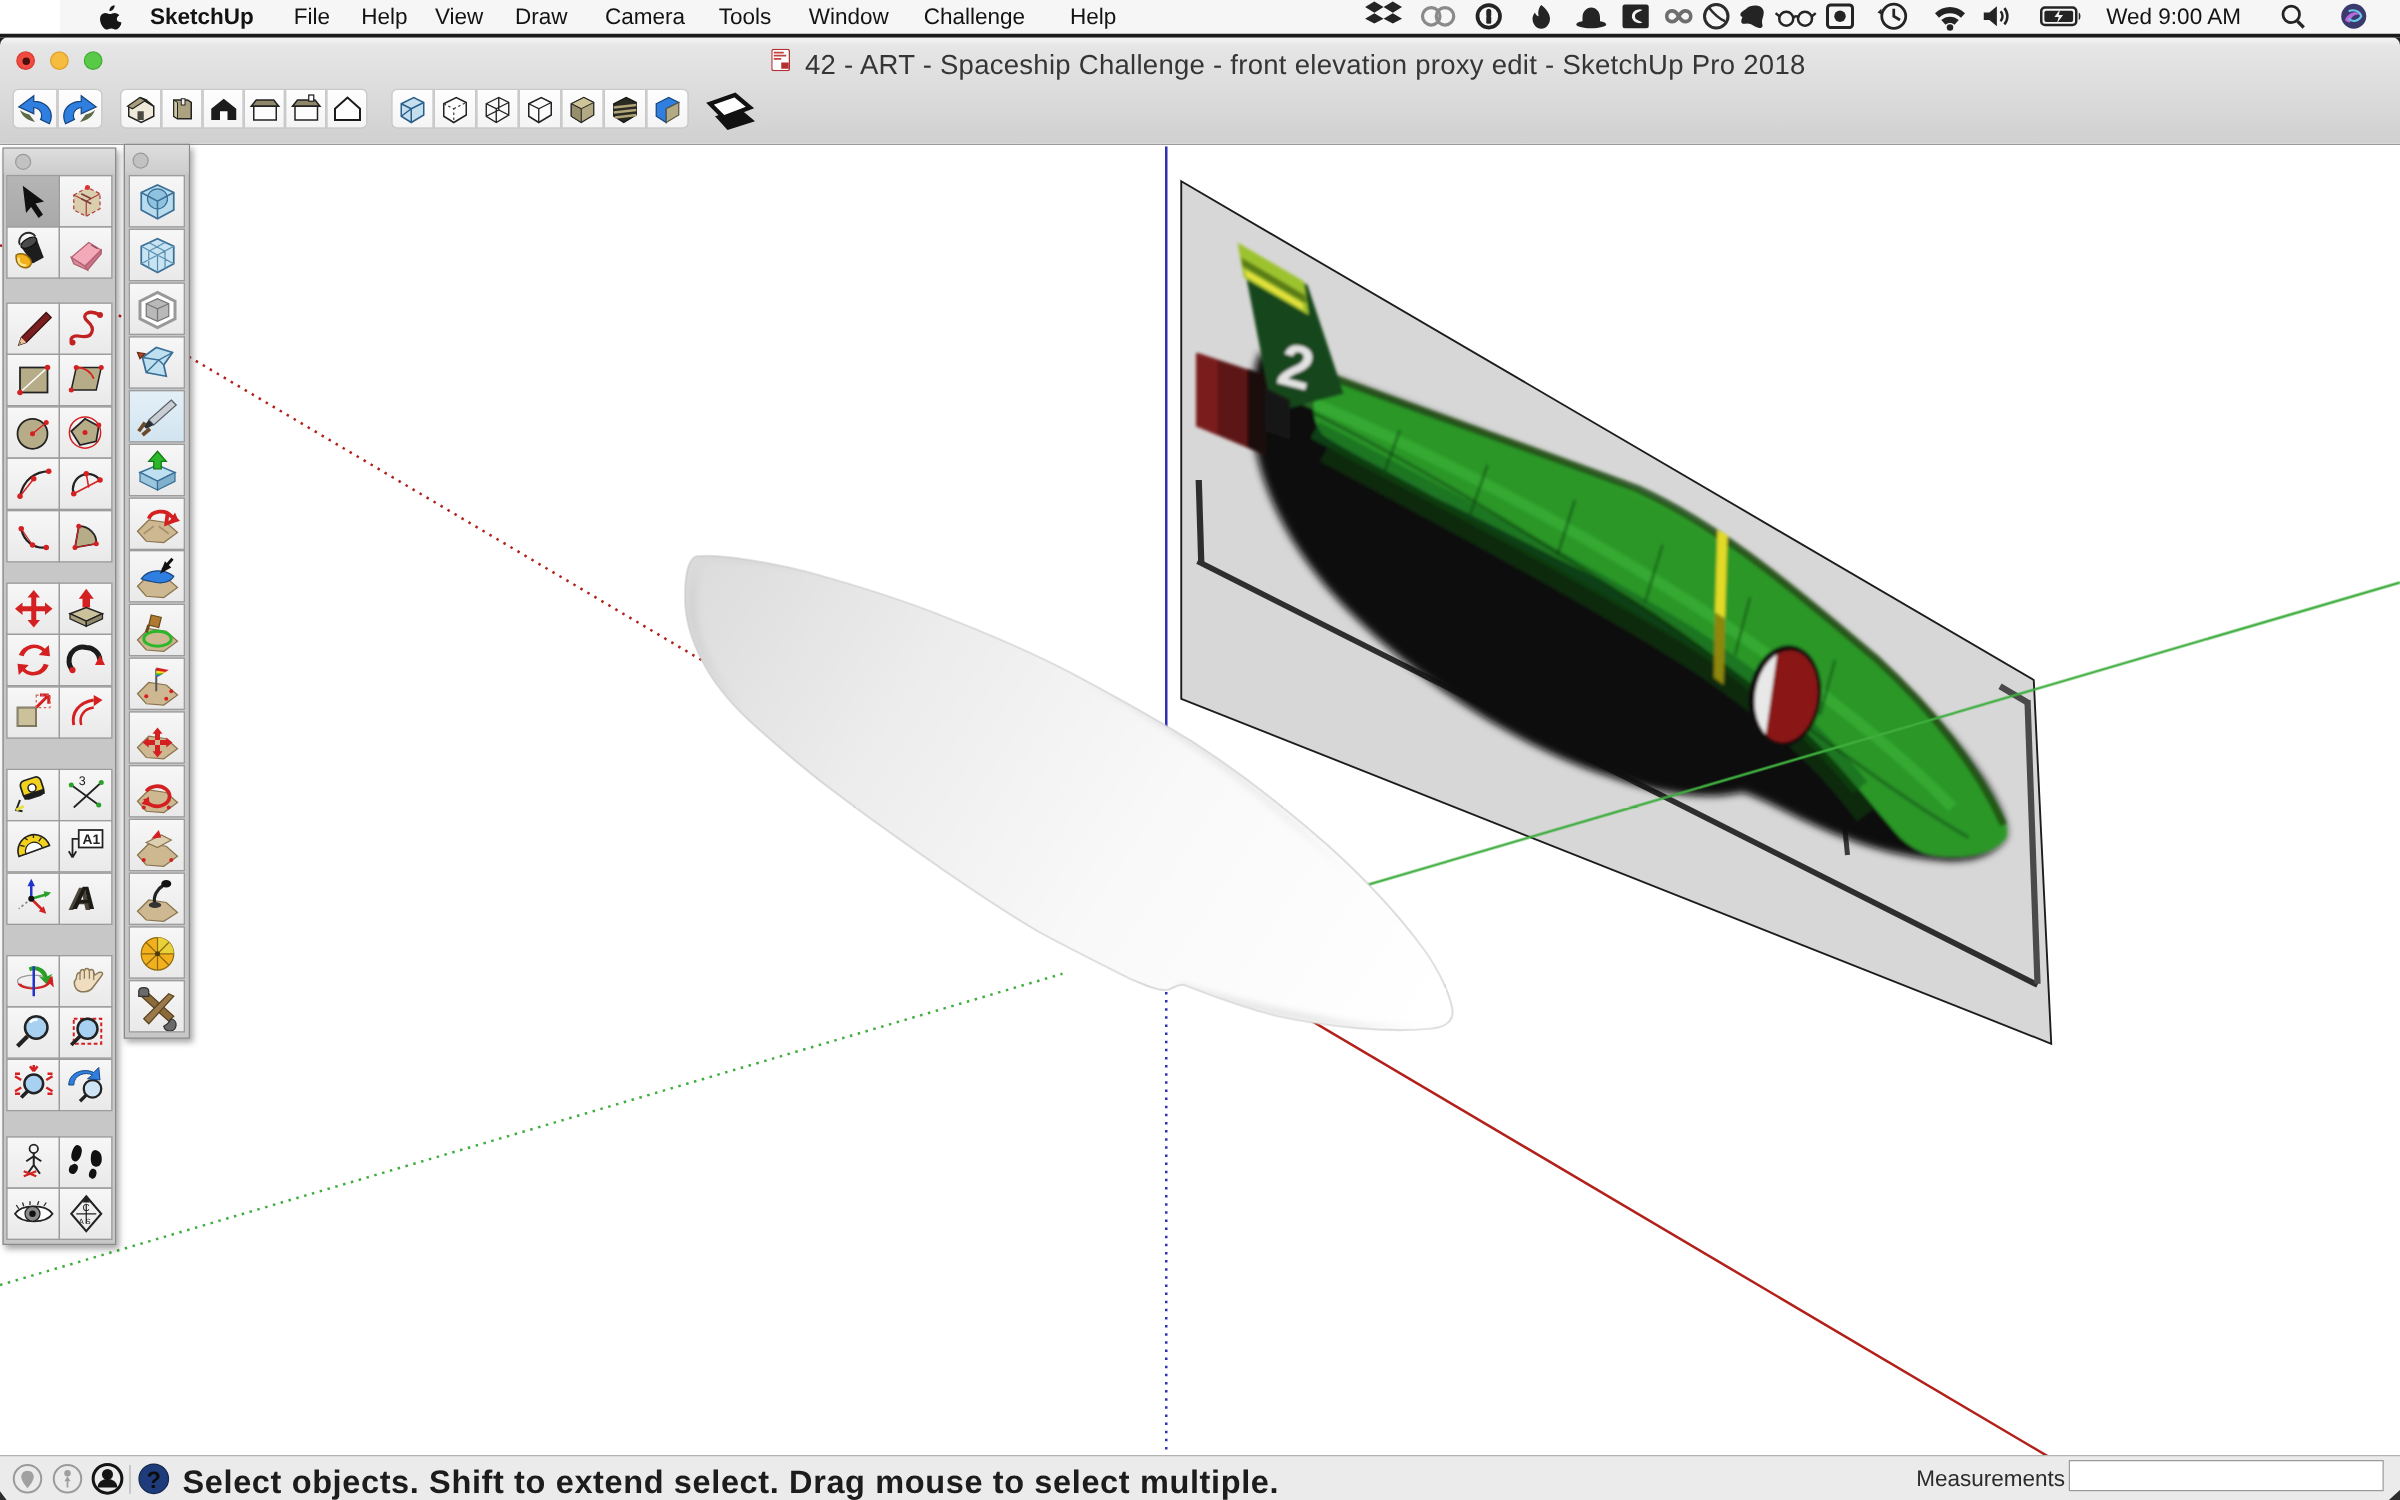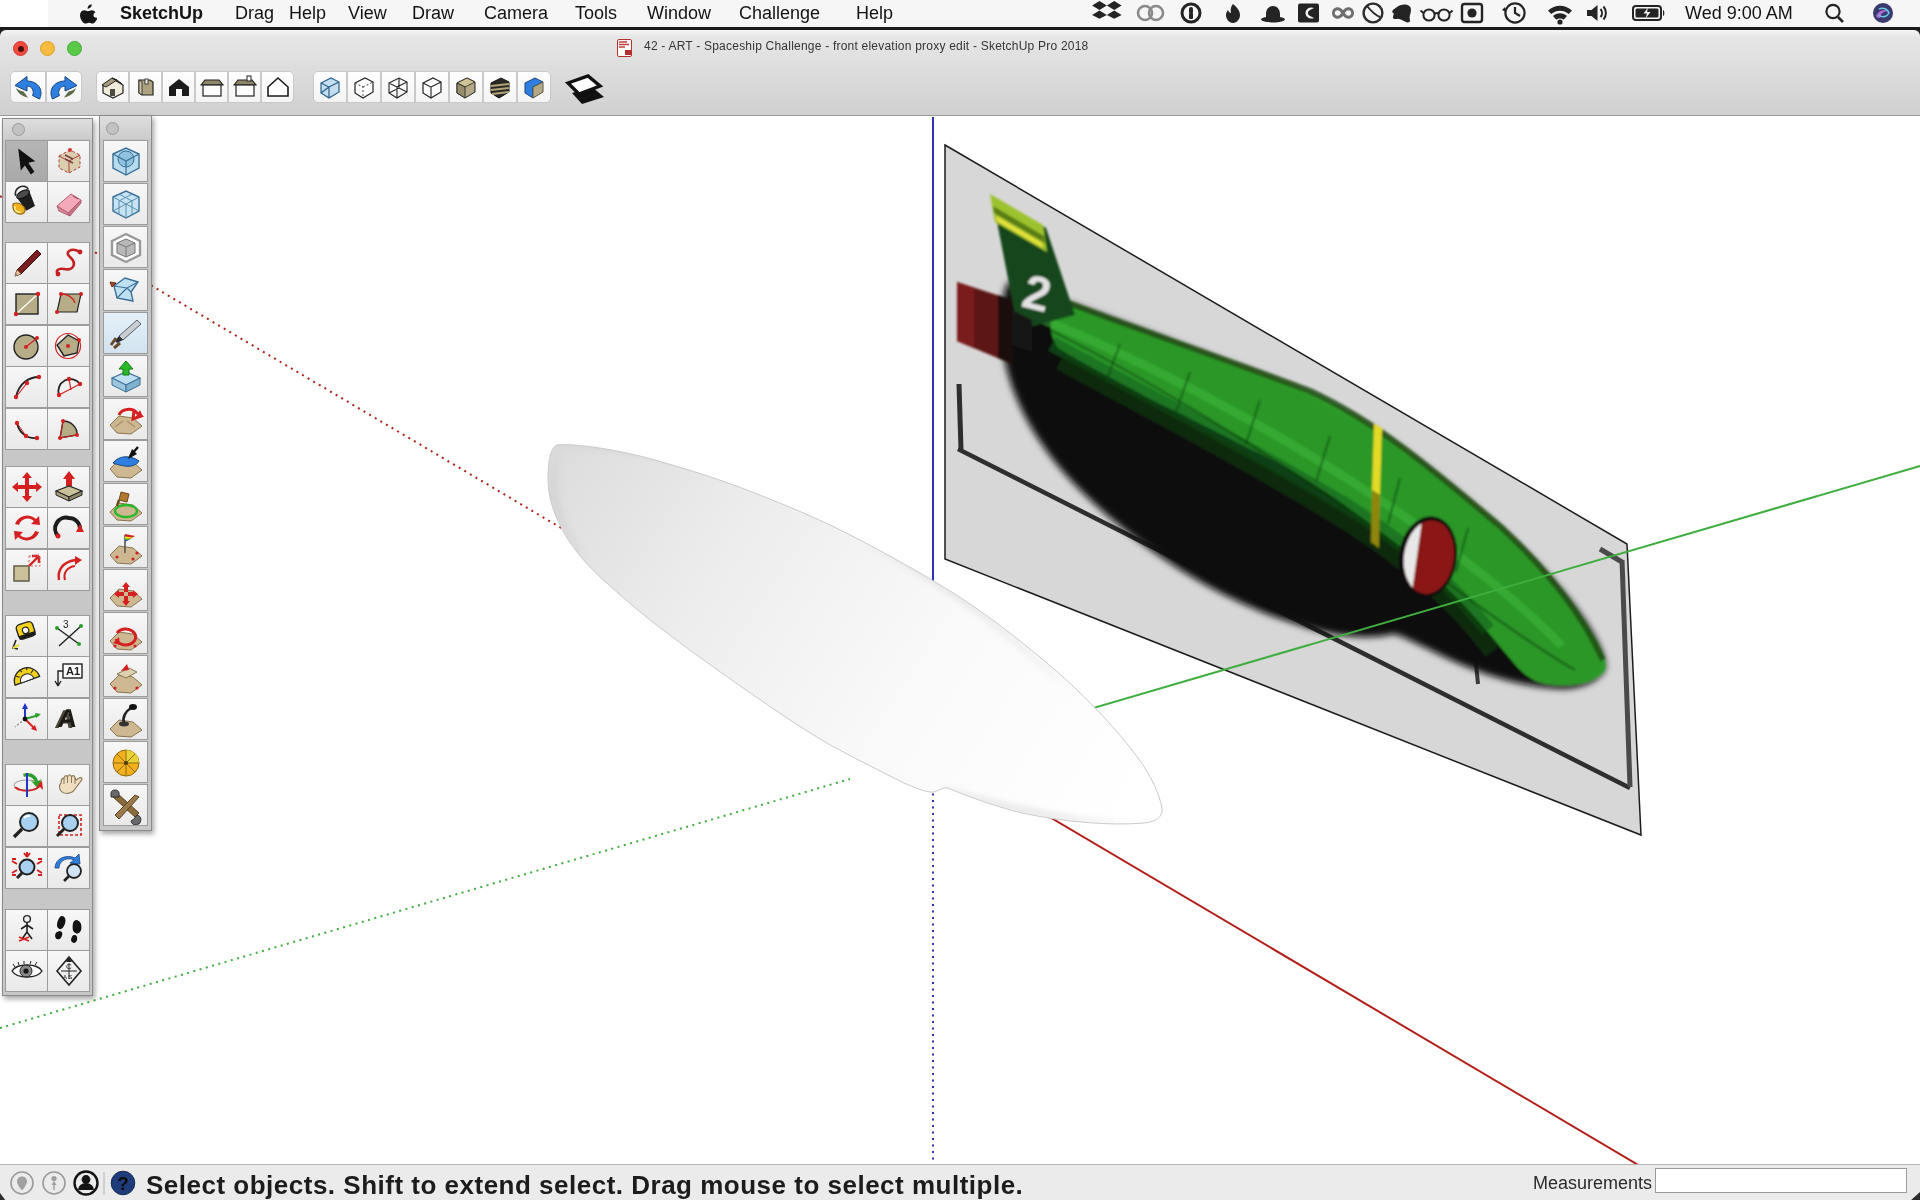--- a/index.html
+++ b/index.html
@@ -10,21 +10,21 @@
 #mbline{position:absolute;left:0;top:27px;width:1920px;height:3px;background:#1b1b1b;}
 #cornerbg{position:absolute;left:0;top:30px;width:1920px;height:12px;background:#1f1f1f;}
 
 #chrome{position:absolute;left:0;top:30px;width:1920px;height:85px;
  background:linear-gradient(#f5f5f5,#e6e6e6 8%,#d0d0d0);border-bottom:1px solid #999;border-radius:6px 6px 0 0;}
 .tl{position:absolute;top:11px;width:13px;height:13px;border-radius:50%;}
 #tl-r{left:13px;background:#f14a41;border:1px solid #d63a31;}
 #tl-r::after{content:"";position:absolute;left:3.5px;top:3.5px;width:6px;height:6px;border-radius:50%;background:#49100d;}
 #tl-y{left:40px;background:#f6bc3f;border:1px solid #dfa023;}
 #tl-g{left:67px;background:#59c948;border:1px solid #43ad34;}
-#title{position:absolute;top:9px;left:644px;font-size:12px;letter-spacing:0.22px;color:#353535;white-space:nowrap;}
+#title{position:absolute;top:9px;left:644px;font-size:22px;letter-spacing:0.22px;color:#353535;white-space:nowrap;}
 #docicon{position:absolute;left:617px;top:9px;width:15px;height:18px;}
 .tbtn{position:absolute;top:41px;height:32px;background:linear-gradient(#fefefe,#f4f4f4);
  border:1px solid #c9c9c9;box-sizing:border-box;}
 .tbtn svg{display:block;margin:3px auto 0 auto;}
 
 #statusbar{position:absolute;left:0;top:1164px;width:1920px;height:36px;background:#ebebeb;border-top:1px solid #b3b3b3;}
 #stext{position:absolute;left:146px;top:5px;font-size:26px;font-weight:bold;color:#1c1c1c;letter-spacing:0.5px;}
 #mlabel{position:absolute;left:1533px;top:8px;font-size:18px;color:#2b2b2b;}
 #mbox{position:absolute;left:1655px;top:3px;width:250px;height:23px;background:#fff;border:1px solid #9a9a9a;}
 
@@ -192,21 +192,21 @@
  </g>
       </g>
 </svg>
 
 <div id="menubar">
  <svg style="position:absolute;left:32px;top:4px" width="17" height="20" viewBox="0 0 17 20">
   <path d="M11.7,0.2 c0.1,1.2 -0.35,2.3 -1.05,3.15 c-0.75,0.85 -1.95,1.5 -3.1,1.4 C7.4,3.6 8,2.4 8.65,1.65 C9.4,0.8 10.6,0.25 11.7,0.2 Z" fill="#161616"></path>
   <path d="M16.3,14.6 c-0.5,1.2 -0.75,1.7 -1.4,2.75 c-0.9,1.45 -2.2,3.25 -3.75,3.25 c-1.4,0.02 -1.75,-0.9 -3.65,-0.9 c-1.9,0 -2.3,0.9 -3.7,0.92 C2.25,20.65 1,19 0.1,17.55 C-1.7,14.65 -1.9,11.25 -0.8,9.45 l0,0 C0,8.15 1.3,7.35 2.75,7.35 c1.55,0 2.5,0.92 3.8,0.92 c1.25,0 2,-0.93 3.8,-0.93 c1.3,0 2.65,0.7 3.6,1.9 c-3.15,1.75 -2.65,6.2 2.35,5.36 Z" transform="translate(1.5,-1)" fill="#161616"></path>
  </svg>
  <span class="mi" style="left:72px;font-weight:bold">SketchUp</span>
- <span class="mi" style="left:187px">Drag</span>
+ <span class="mi" style="left:187px">File</span>
  <span class="mi" style="left:241px">Help</span>
  <span class="mi" style="left:300px">View</span>
  <span class="mi" style="left:364px">Draw</span>
  <span class="mi" style="left:436px">Camera</span>
  <span class="mi" style="left:527px">Tools</span>
  <span class="mi" style="left:599px">Window</span>
  <span class="mi" style="left:691px">Challenge</span>
  <span class="mi" style="left:808px">Help</span>
  <span class="mi" style="left:1637px">Wed 9:00 AM</span>
  <svg id="mbicons" style="position:absolute;left:1040px;top:0" width="880" height="27" viewBox="0 0 880 27">

